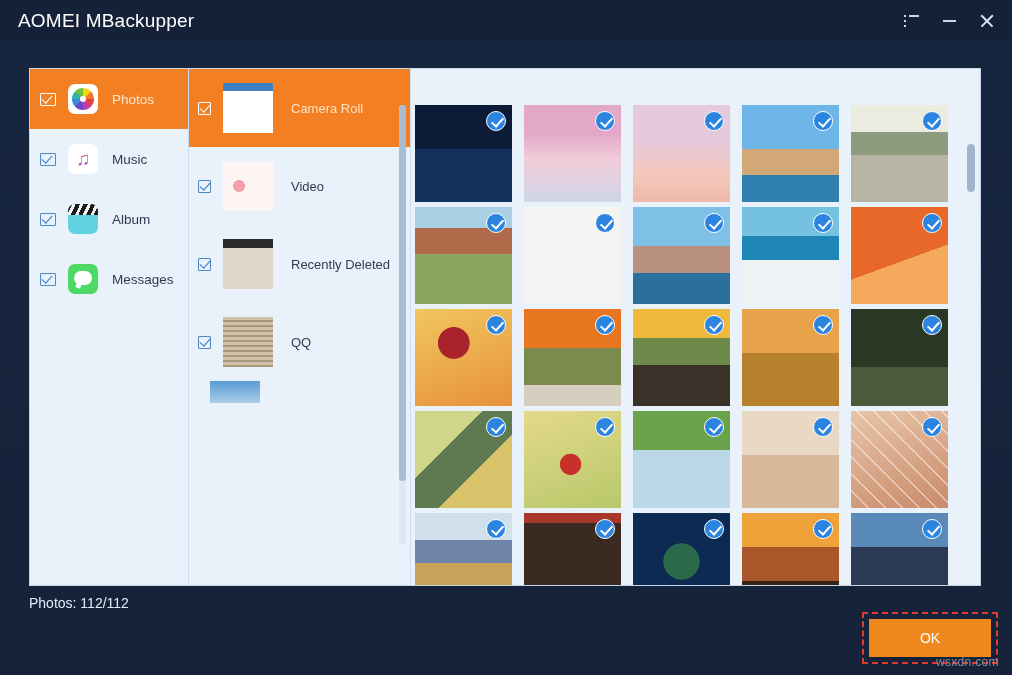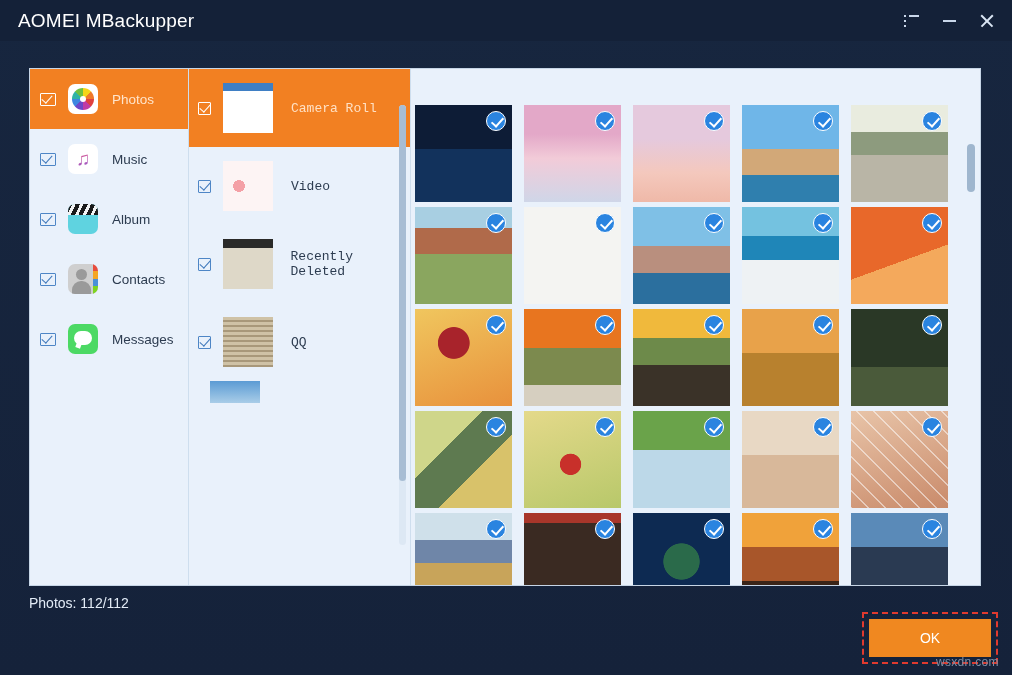--- a/index.html
+++ b/index.html
@@ -171,21 +171,21 @@
     border-right: 1px solid #cedeee;
     position: relative;
     overflow: hidden;
   }
   .album-head {
     height: 34px; background: #f2f7fd;
     display: flex; align-items: center; padding-left: 12px;
     border-bottom: 1px solid #dbe7f4;
     font-size: 13px; color: #3a4a5e;
   }
-  .album-list { position: relative; font-family: Liberation Mono, monospace; }
+  .album-list { position: relative; }
   .album-item {
     height: 78px; display: flex; align-items: center;
     padding-left: 9px;
   }
   .album-item.active { background: #f28022; }
   .album-thumb {
     width: 50px; height: 50px; margin-left: 12px;
     flex: 0 0 50px; overflow: hidden; background: #ddd;
     position: relative;
   }
@@ -309,27 +309,20 @@
         <span class="side-icon ic-music"></span>
         <span class="side-label">Music</span>
       </div>
       <div class="side-item">
         <span class="cbx"></span>
         <span class="side-icon ic-videos"></span>
         <span class="side-label">Album</span>
       </div>
       <div class="side-item">
         <span class="cbx"></span>
-        <span class="side-icon ic-contacts">
-            <i></i>
-          </span>
-        <span class="side-label">Contacts</span>
-      </div>
-      <div class="side-item">
-        <span class="cbx"></span>
         <span class="side-icon ic-messages"></span>
         <span class="side-label">Messages</span>
       </div>
     </div>
 
     <div class="album-panel">
       <div class="album-list">
 
         <div class="album-item active">
           <span class="cbx white"></span>

